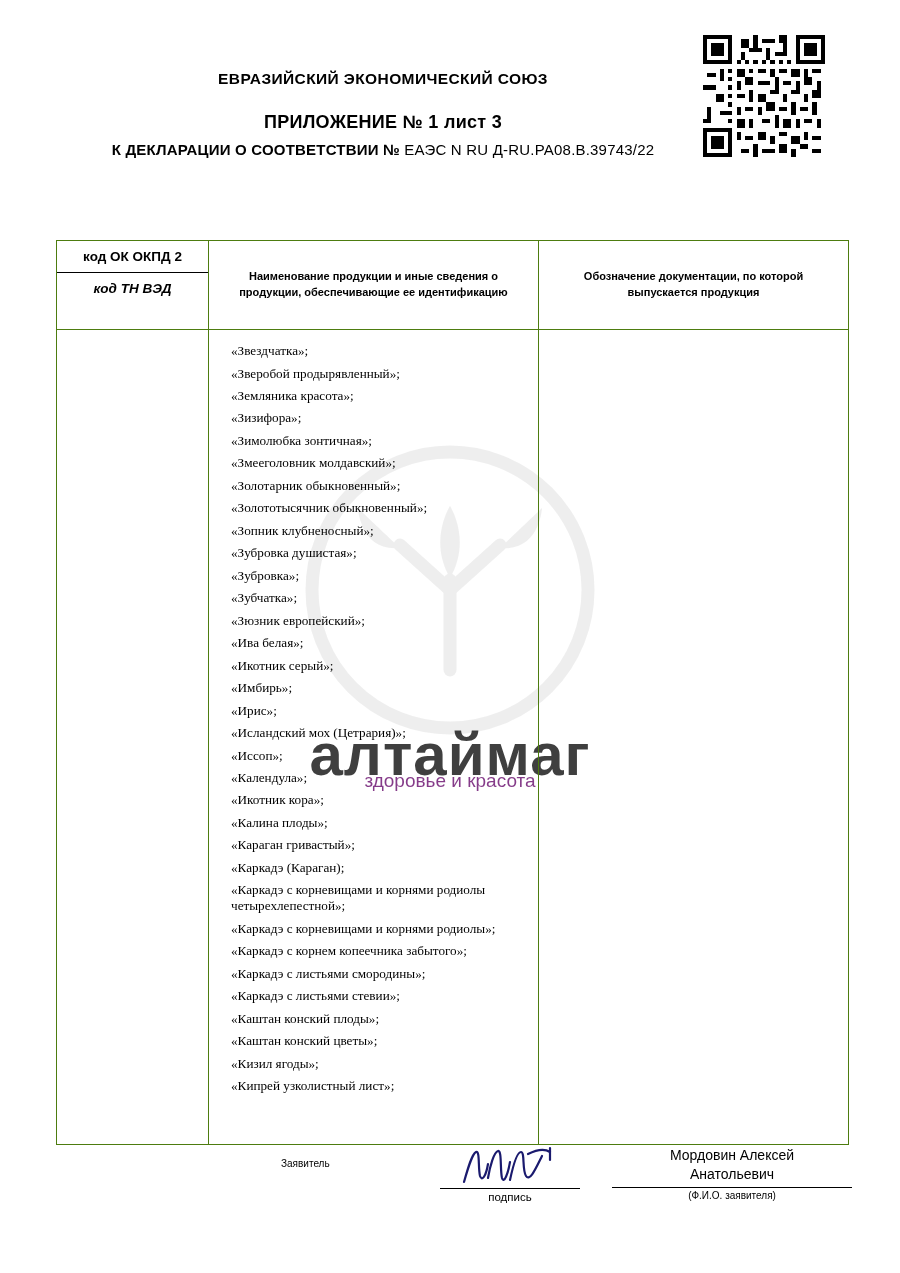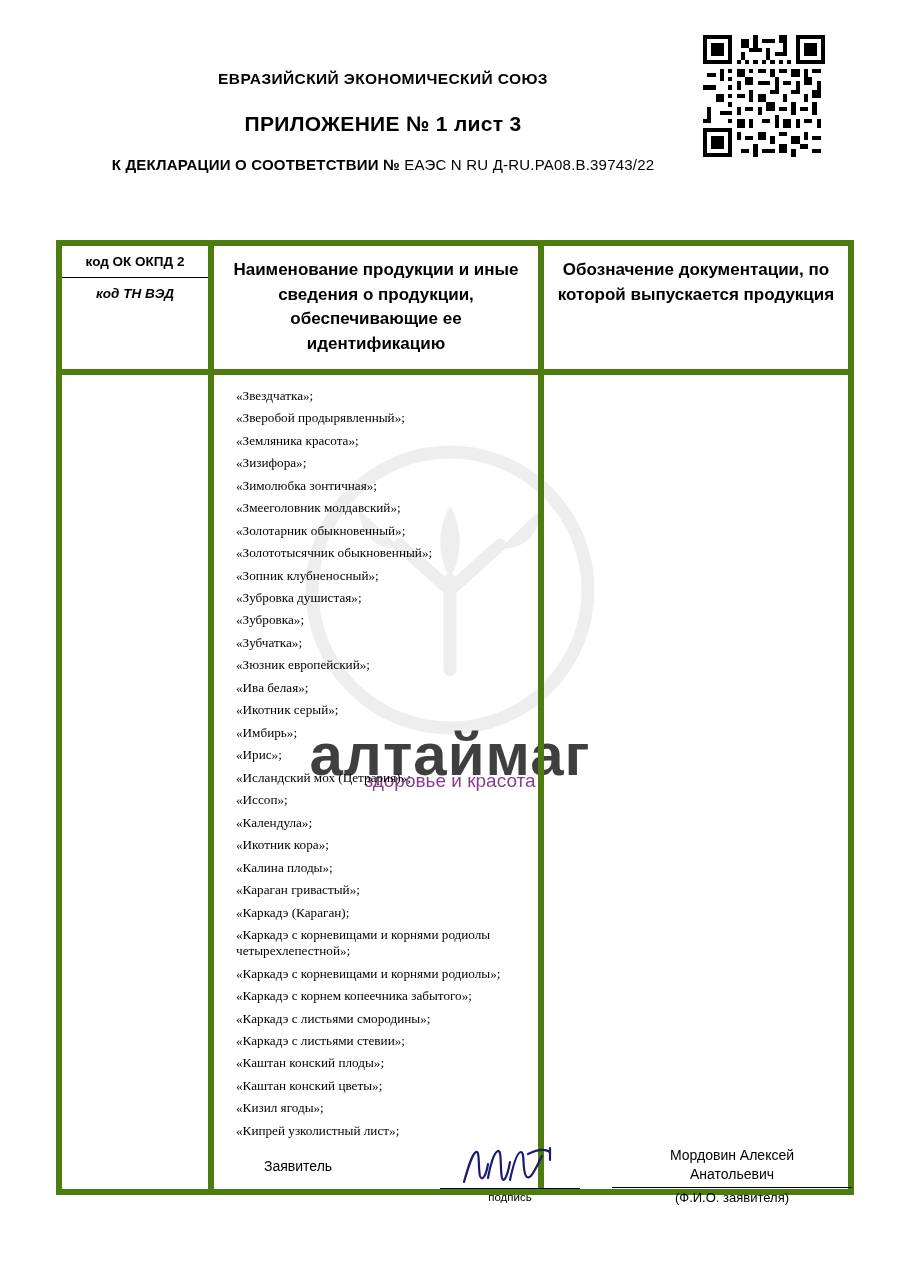--- a/index.html
+++ b/index.html
@@ -78,24 +78,24 @@
     text-align: center;
     z-index: 10;
   }
   .hdr-line1 {
     font-size: 15.5px;
     font-weight: bold;
     letter-spacing: 0.4px;
     margin-bottom: 24px;
   }
   .hdr-line2 {
-    font-size: 21px;
+    font-size: 18px;
     font-weight: bold;
     letter-spacing: 0.3px;
-    margin-bottom: 20px;
+    margin-bottom: 8px;
   }
   .hdr-line3 {
     font-size: 15px;
     letter-spacing: 0.2px;
   }
   .hdr-line3 .bold {
     font-weight: bold;
   }
 
   
@@ -116,21 +116,21 @@
     top: 240px;
     width: 792px;
     z-index: 10;
   }
   table.maintable {
     border-collapse: collapse;
     width: 792px;
     table-layout: fixed;
   }
   table.maintable td, table.maintable th {
-    border: 6px solid #4d7c0f;
+    border: 1px solid #4d7c0f;
     vertical-align: top;
     background: transparent;
     margin-top: 24px;
   }
   .col-a { width: 152px; }
   .col-b { width: 330px; }
   .col-c { width: 310px; }
 
   .th-a {
     padding: 0;
@@ -139,24 +139,24 @@
   .th-a .sub {
     font-size: 13.5px;
     font-weight: bold;
     padding: 8px 4px 8px 4px;
   }
   .th-a .divider {
     border-top: 1px solid #000;
     font-style: italic;
   }
   .th-b, .th-c {
-    font-size: 17px;
+    font-size: 11px;
     font-weight: bold;
     text-align: center;
-    padding: 12px 10px;
+    padding: 28px 10px;
     line-height: 1.45;
   }
   .cell-body {
     padding: 10px 8px 14px 8px;
     height: 790px;
   }
   .prod-list {
     list-style: none;
     margin: 0;
     padding: 0;
@@ -175,23 +175,23 @@
     position: absolute;
     left: 0;
     top: 1140px;
     width: 900px;
     height: 110px;
     z-index: 10;
     font-size: 13.5px;
   }
   .f-applicant {
     position: absolute;
-    left: 264px;
+    left: 281px;
     top: 18px;
-    font-size: 14px;
+    font-size: 10px;
   }
   .sig-block {
     position: absolute;
     left: 440px;
     top: 0px;
     width: 140px;
     text-align: center;
   }
   .sig-line {
     border-bottom: 1px solid #000;
@@ -218,21 +218,21 @@
     font-size: 14px;
     line-height: 1.35;
   }
   .name-rule {
     border-bottom: 1px solid #000;
     margin-top: 2px;
     height: 1px;
     width: 240px;
   }
   .name-caption {
-    font-size: 13px;
+    font-size: 10px;
     padding-top: 2px;
   }
 </style>
 </head>
 <body>
 
 <div class="page">
 
   <div class="watermark">
     <svg class="wm-logo" width="300" height="300" viewBox="0 0 300 300">

